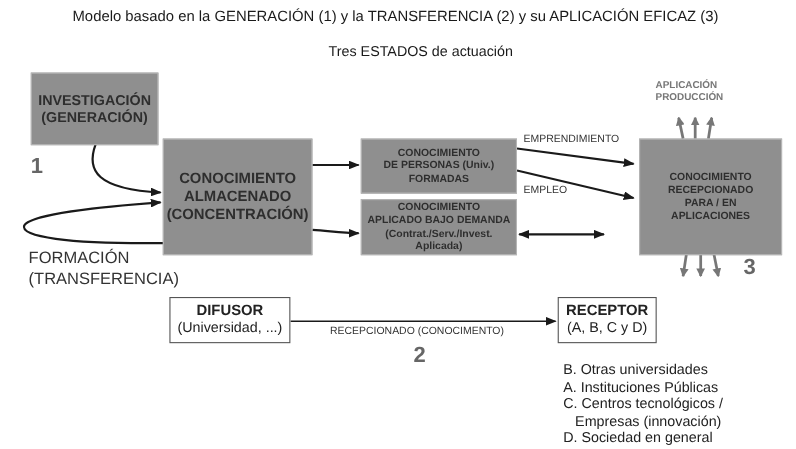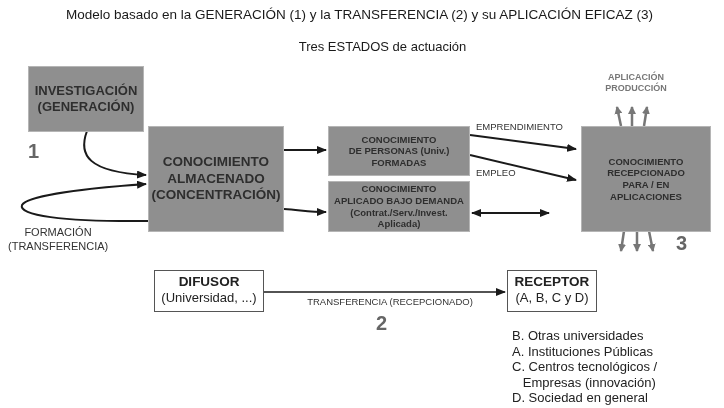--- a/index.html
+++ b/index.html
@@ -6,21 +6,21 @@
   body { width:724px; height:408px; position:relative; overflow:hidden;
          font-family:"Liberation Sans", sans-serif; color:#222; }
   .abs { position:absolute; }
   .title { left:0; width:719px; text-align:center; font-size:13.5px; color:#1a1a1a; }
   .box { position:absolute; background:#8f8f8f; border:1px solid #b5b5b5;
          display:flex; align-items:center; justify-content:center; text-align:center;
          color:#2e2e2e; box-sizing:border-box; }
   .box span { display:block; line-height:1.22;font-weight:bold; }
   .wbox { position:absolute; background:#fff; border:1.5px solid #555; box-sizing:border-box;
           text-align:center; color:#222; }
-  .lbl { position:absolute; color:#333; font-size:10px; text-align:center; line-height:1.25; }
+  .lbl { position:absolute; color:#333; font-size:10px; text-align:left; line-height:1.25; }
   .num { position:absolute; font-size:20px; font-weight:bold; color:#666; }
   svg.lines { position:absolute; left:0; top:0; }
   .list { position:absolute; left:512px; top:328px; font-size:13px; color:#222; line-height:15.5px; }
   .list div { white-space:nowrap; }
 </style>
 </head>
 <body>
 
 <div class="abs title" style="top:7px;">Modelo basado en la GENERACIÓN (1) y la TRANSFERENCIA (2) y su APLICACIÓN EFICAZ (3)</div>
 <div class="abs title" style="top:39px; font-size:13px;padding-left:23px;">Tres ESTADOS de actuación</div>
@@ -101,39 +101,39 @@
       <span>RECEPCIONADO</span>
       <span>PARA / EN</span>
       <span>APLICACIONES</span>
     </div>
 </div>
 
 <div class="num" style="left:28px; top:140px;">1</div>
 <div class="num" style="left:376px; top:312px;">2</div>
 <div class="num" style="left:676px; top:232px;">3</div>
 
-<div class="lbl" style="left:8px; top:226px; width:100px; font-size:11px;">
+<div class="lbl" style="left:26px; top:226px; width:100px; font-size:15px;">
   <div>FORMACIÓN</div>
   <div>(TRANSFERENCIA)</div>
 </div>
 
 <div class="lbl" style="left:476px; top:121px; font-size:9.5px;">EMPRENDIMIENTO</div>
 <div class="lbl" style="left:476px; top:167px; font-size:9.5px;">EMPLEO</div>
 
 <div class="lbl" style="left:596px; top:72px; width:80px; font-size:9px; font-weight:bold; color:#777;">
   <div>APLICACIÓN</div>
   <div>PRODUCCIÓN</div>
 </div>
 
 <div class="wbox" style="left:154px; top:270px; width:110px; height:42px;">
   <div style="font-weight:bold; font-size:13.5px; margin-top:3px;">DIFUSOR</div>
   <div style="font-size:13px; margin-top:1px;">(Universidad, ...)</div>
 </div>
 
-<div class="lbl" style="left:300px; top:296px; width:180px; font-size:9.5px;">TRANSFERENCIA (RECEPCIONADO)</div>
+<div class="lbl" style="left:300px; top:296px; width:180px; font-size:9.5px;">RECEPCIONADO (CONOCIMENTO)</div>
 
 <div class="wbox" style="left:507px; top:270px; width:90px; height:42px;">
   <div style="font-weight:bold; font-size:13.5px; margin-top:3px;">RECEPTOR</div>
   <div style="font-size:13px; margin-top:1px;">(A, B, C y D)</div>
 </div>
 
 <div class="list">
   <div>B. Otras universidades</div>
   <div>A. Instituciones Públicas</div>
   <div>C. Centros tecnológicos /</div>

